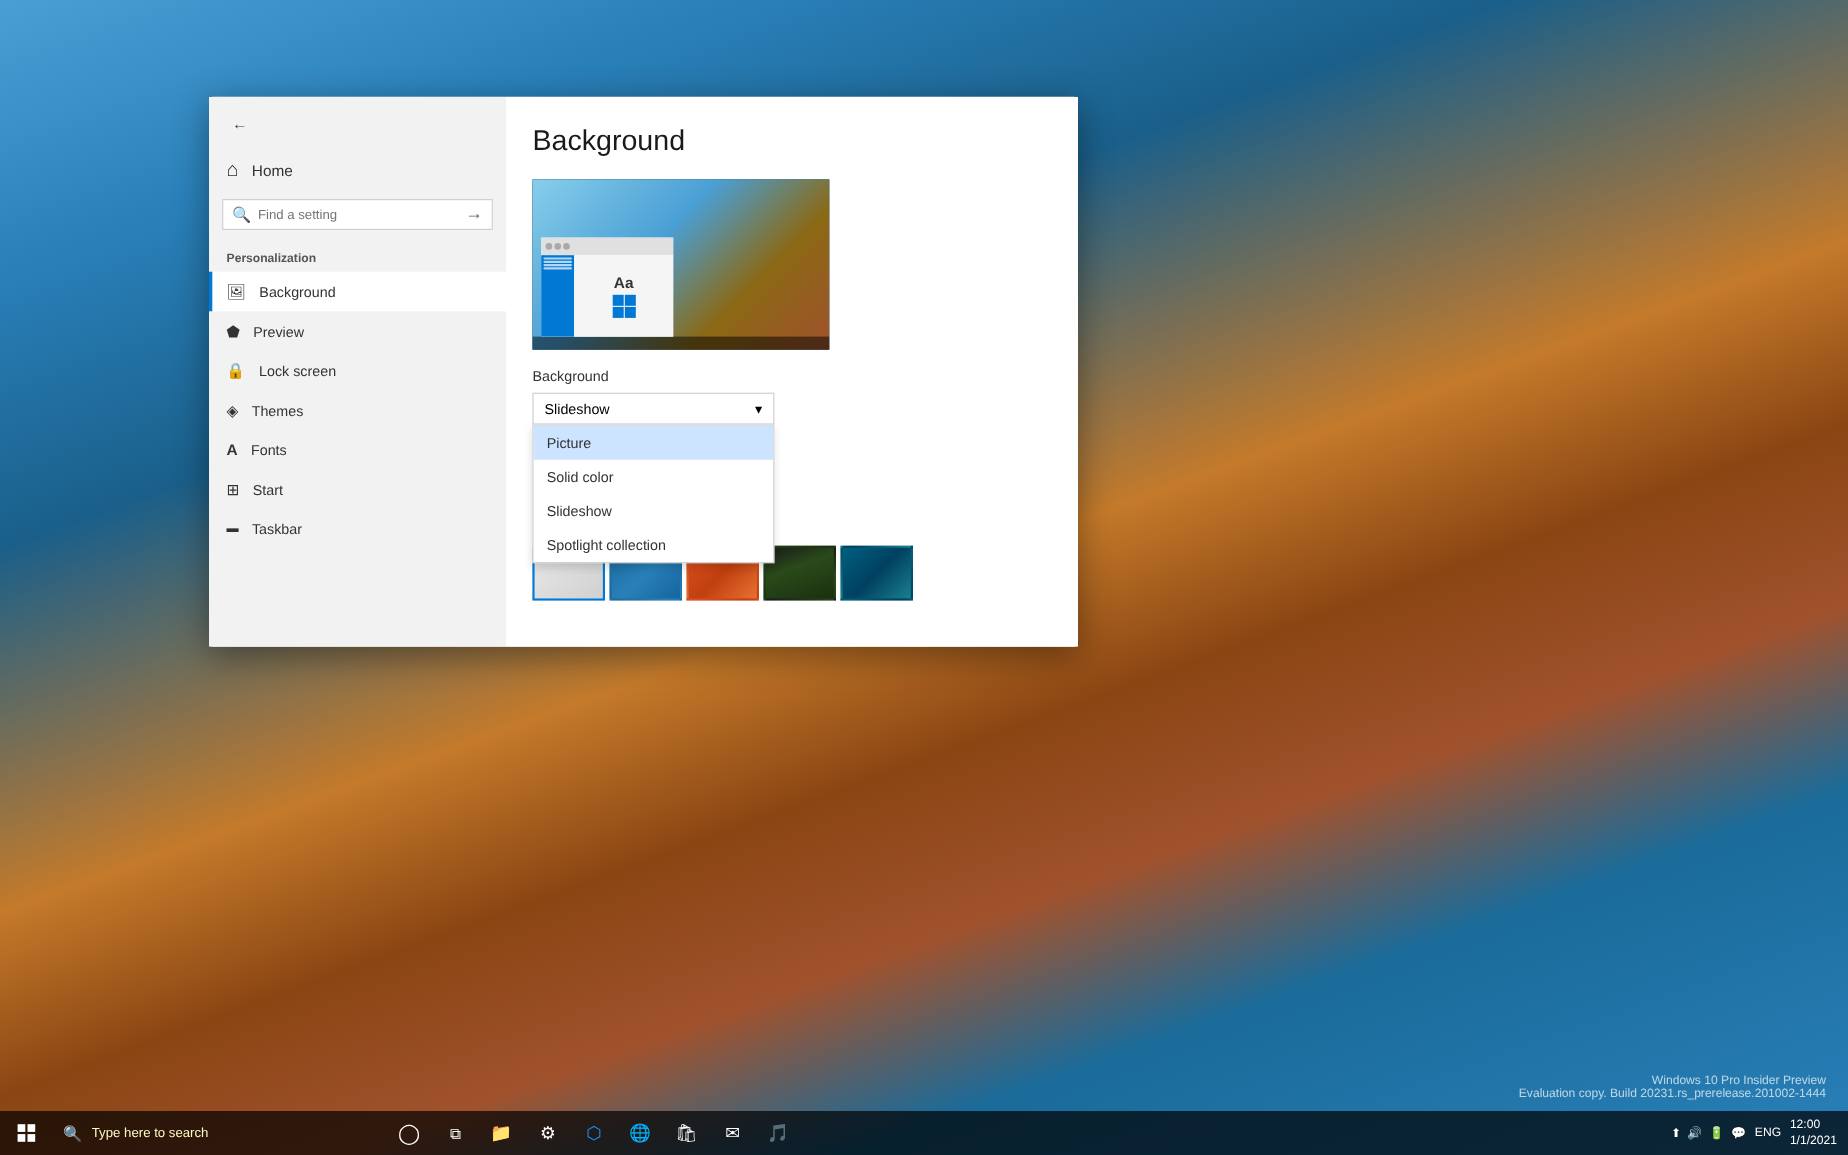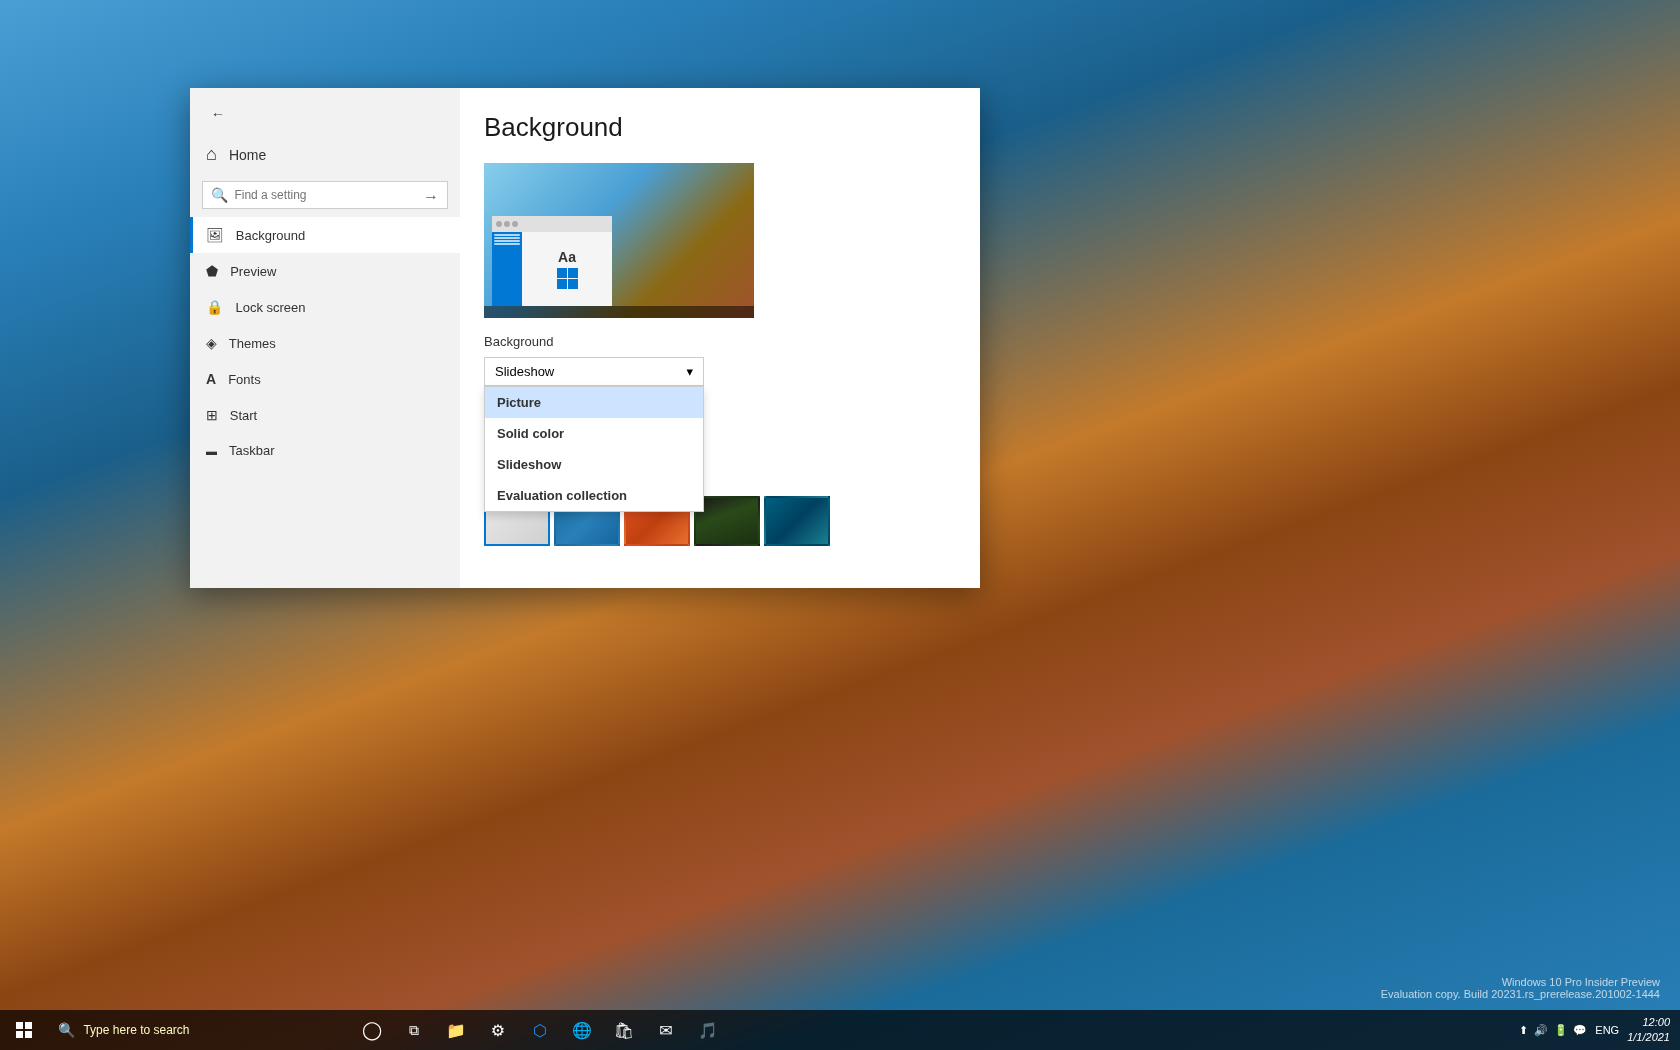--- a/index.html
+++ b/index.html
@@ -88,23 +88,21 @@
       gap: 8px;
     }
 
     .taskbar-tray-icons {
       display: flex;
       align-items: center;
       gap: 6px;
     }
 
     .taskbar-clock {
-      text-align: right;
       line-height: 1.4;
-      font-style: italic;
     }
 
     
     .settings-window {
       position: absolute;
       top: 88px;
       left: 190px;
       width: 790px;
       height: 500px;
       background: #f2f2f2;
@@ -360,21 +358,20 @@
     
     .dropdown-menu {
       position: absolute;
       top: 100%;
       left: 0;
       width: 100%;
       background: white;
       border: 1px solid #ccc;
       box-shadow: 0 4px 8px rgba(0,0,0,0.15);
       z-index: 200;
-      font-weight: bold;
     }
 
     .dropdown-option {
       padding: 8px 12px;
       font-size: 13px;
       cursor: pointer;
       color: #333;
     }
     .dropdown-option.selected { background: #cce4ff; }
 
@@ -446,20 +443,21 @@
         <span style="font-size:18px;">⌂</span>
         <span>Home</span>
       </div>
 
       <div class="search-box">
         <span style="color:#666; font-size:14px;">🔍</span>
         <input class="search-input" type="text" placeholder="Find a setting" style="">
         <span style="color:#666; cursor:pointer;">→</span>
       </div>
 
+      <div class="personalization-label">Personalization</div>
 
       <div class="nav-item active">
         <span style="font-size:14px;">🖼</span>
         <span>Background</span>
       </div>
 
       <div class="nav-item">
         <span style="font-size:14px;">⬟</span>
         <span>Preview</span>
       </div>
@@ -537,21 +535,21 @@
           <div class="dropdown-option selected">
             <span>Picture</span>
           </div>
           <div class="dropdown-option">
             <span>Solid color</span>
           </div>
           <div class="dropdown-option">
             <span>Slideshow</span>
           </div>
           <div class="dropdown-option">
-            <span>Evaluation collection</span>
+            <span>Spotlight collection</span>
           </div>
         </div>
       </div>
 
       <div class="thumbnails-row" style="margin-top: 110px;">
         <div class="thumb thumb-1"></div>
         <div class="thumb thumb-2"></div>
         <div class="thumb thumb-3"></div>
         <div class="thumb thumb-4"></div>
         <div class="thumb thumb-5"></div>

